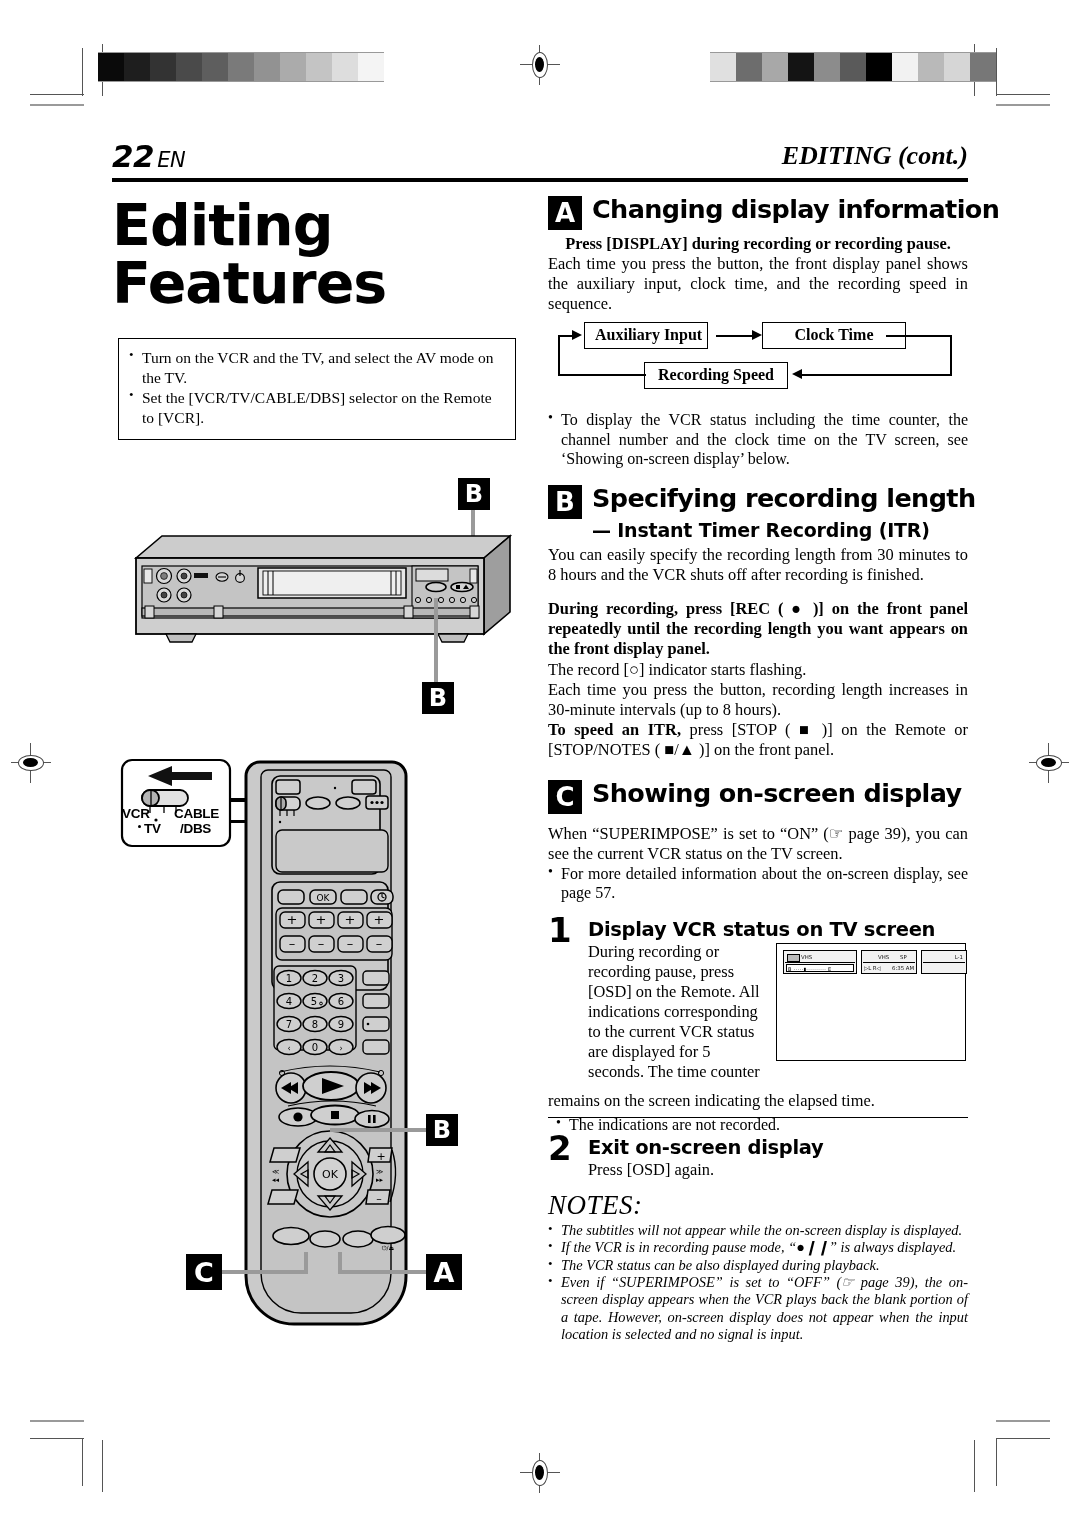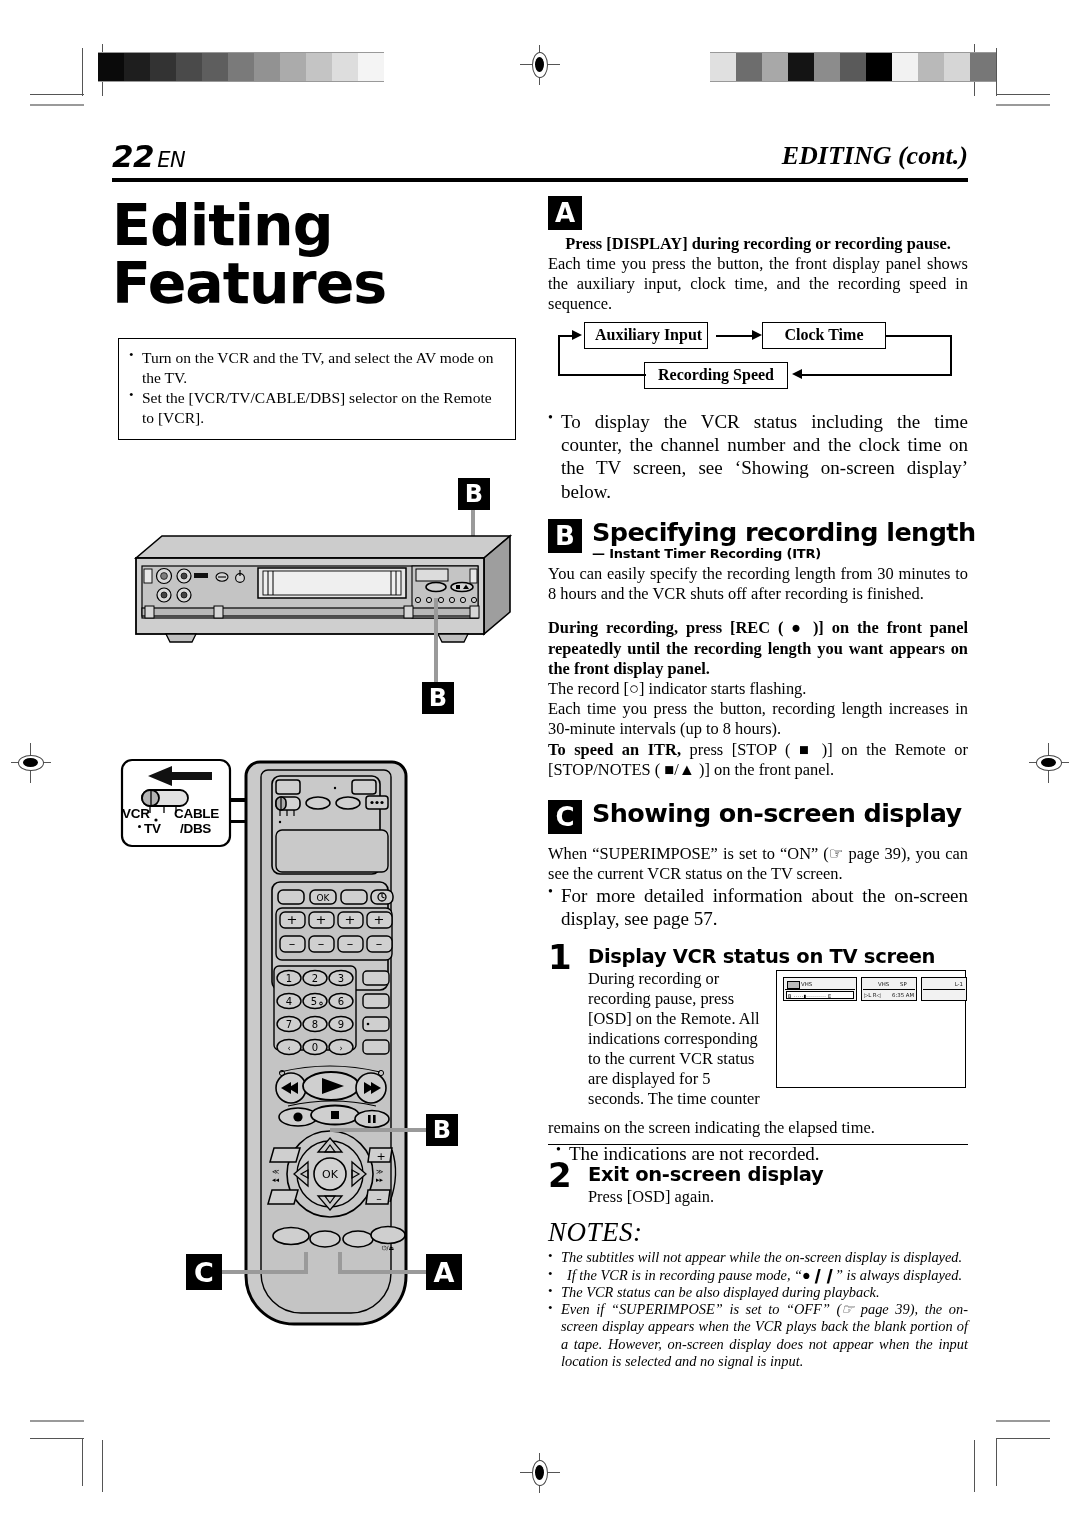--- a/index.html
+++ b/index.html
@@ -166,24 +166,24 @@
   .sec-head h2 {
     margin: 0;
     font-family: "DejaVu Sans", sans-serif;
     font-weight: bold;
     font-size: 25.5px;
     line-height: 1.02;
     letter-spacing: -0.6px;
     white-space: nowrap;
   }
   .sec-head h3 {
-    margin: 2px 0 0 0;
-    font-family: "DejaVu Sans", sans-serif;
-    font-weight: bold;
-    font-size: 13px;
+    margin: 10px 0 0 0;
+    font-family: "DejaVu Sans", sans-serif;
+    font-weight: bold;
+    font-size: 19px;
     line-height: 1.05;
     letter-spacing: -0.2px;
     white-space: nowrap;
   }
 
   p.body {
     font-family: "Liberation Serif", serif;
     font-size: 16.4px;
     line-height: 1.22;
     margin: 0 0 0 0;
@@ -194,21 +194,21 @@
     font-family: "Liberation Serif", serif;
     font-weight: bold;
     font-size: 16.4px;
     line-height: 1.24;
     text-align: justify;
     margin: 0;
   }
   ul.bullets { margin: 0; padding: 0; list-style: none; }
   ul.bullets li {
     font-family: "Liberation Serif", serif;
-    font-size: 19px;
+    font-size: 16px;
     line-height: 1.22;
     padding-left: 13px;
     position: relative;
     text-align: justify;
   }
   ul.bullets li:before {
     content: "\2022";
     position: absolute; left: 0; top: -1px; font-size: 14px;
   }
 
@@ -709,27 +709,30 @@
 
 <div class="leader" style="left:338px;top:1270px;width:92px;height:4px;"></div>
 <div class="leader" style="left:338px;top:1252px;width:4px;height:22px;"></div>
 <div class="chip sq36" style="left:426px;top:1254px;">A</div>
 
 <div class="right-col">
 
   <div>
     <div class="sec-head">
       <div class="badge">A</div>
+      <div class="titles">
+          <h2>Changing display information</h2>
+        </div>
     </div>
     <p class="body lead">Press [DISPLAY] during recording or recording pause.</p>
     <p class="body">Each time you press the button, the front display panel shows the auxiliary input, clock time, and the recording speed in sequence.</p>
 
     <div class="flow">
       <div class="fbox" style="left:36px;top:0;width:124px;">Auxiliary Input</div>
-      <div class="fbox" style="left:214px;top:0;width:124px;">Clock Time</div>
+      <div class="fbox" style="left:214px;top:0;width:144px;">Clock Time</div>
       <div class="fbox" style="left:96px;top:40px;width:144px;">Recording Speed</div>
 
       <div class="wire" style="left:168px;top:13px;width:36px;height:2px;"></div>
       <div class="arrow right" style="left:204px;top:8px;"></div>
 
       <div class="wire" style="left:338px;top:13px;width:66px;height:2px;"></div>
       <div class="wire" style="left:402px;top:13px;width:2px;height:40px;"></div>
       <div class="wire" style="left:254px;top:52px;width:150px;height:2px;"></div>
       <div class="arrow left" style="left:244px;top:47px;"></div>
 
@@ -813,19 +816,19 @@
       <div class="num">2</div>
       <div class="stitle">Exit on-screen display</div>
       <div class="sbody" style="margin-top:2px;">Press [OSD] again.</div>
     </div>
   </div>
 
   <div style="margin-top:10px;">
     <div class="notes-title">NOTES:</div>
     <ul class="notes">
       <li style="text-align:left;">The subtitles will not appear while the on-screen display is displayed.</li>
-      <li style="text-align:center;">If the VCR is in recording pause mode, “●❙❙” is always displayed.</li>
+      <li style="text-align:left;">If the VCR is in recording pause mode, “●❙❙” is always displayed.</li>
       <li style="text-align:left;">The VCR status can be also displayed during playback.</li>
       <li>Even if “SUPERIMPOSE” is set to “OFF” (☞ page 39), the on-screen display appears when the VCR plays back the blank portion of a tape. However, on-screen display does not appear when the input location is selected and no signal is input.</li>
     </ul>
   </div>
 
 </div>
 
 </body></html>

